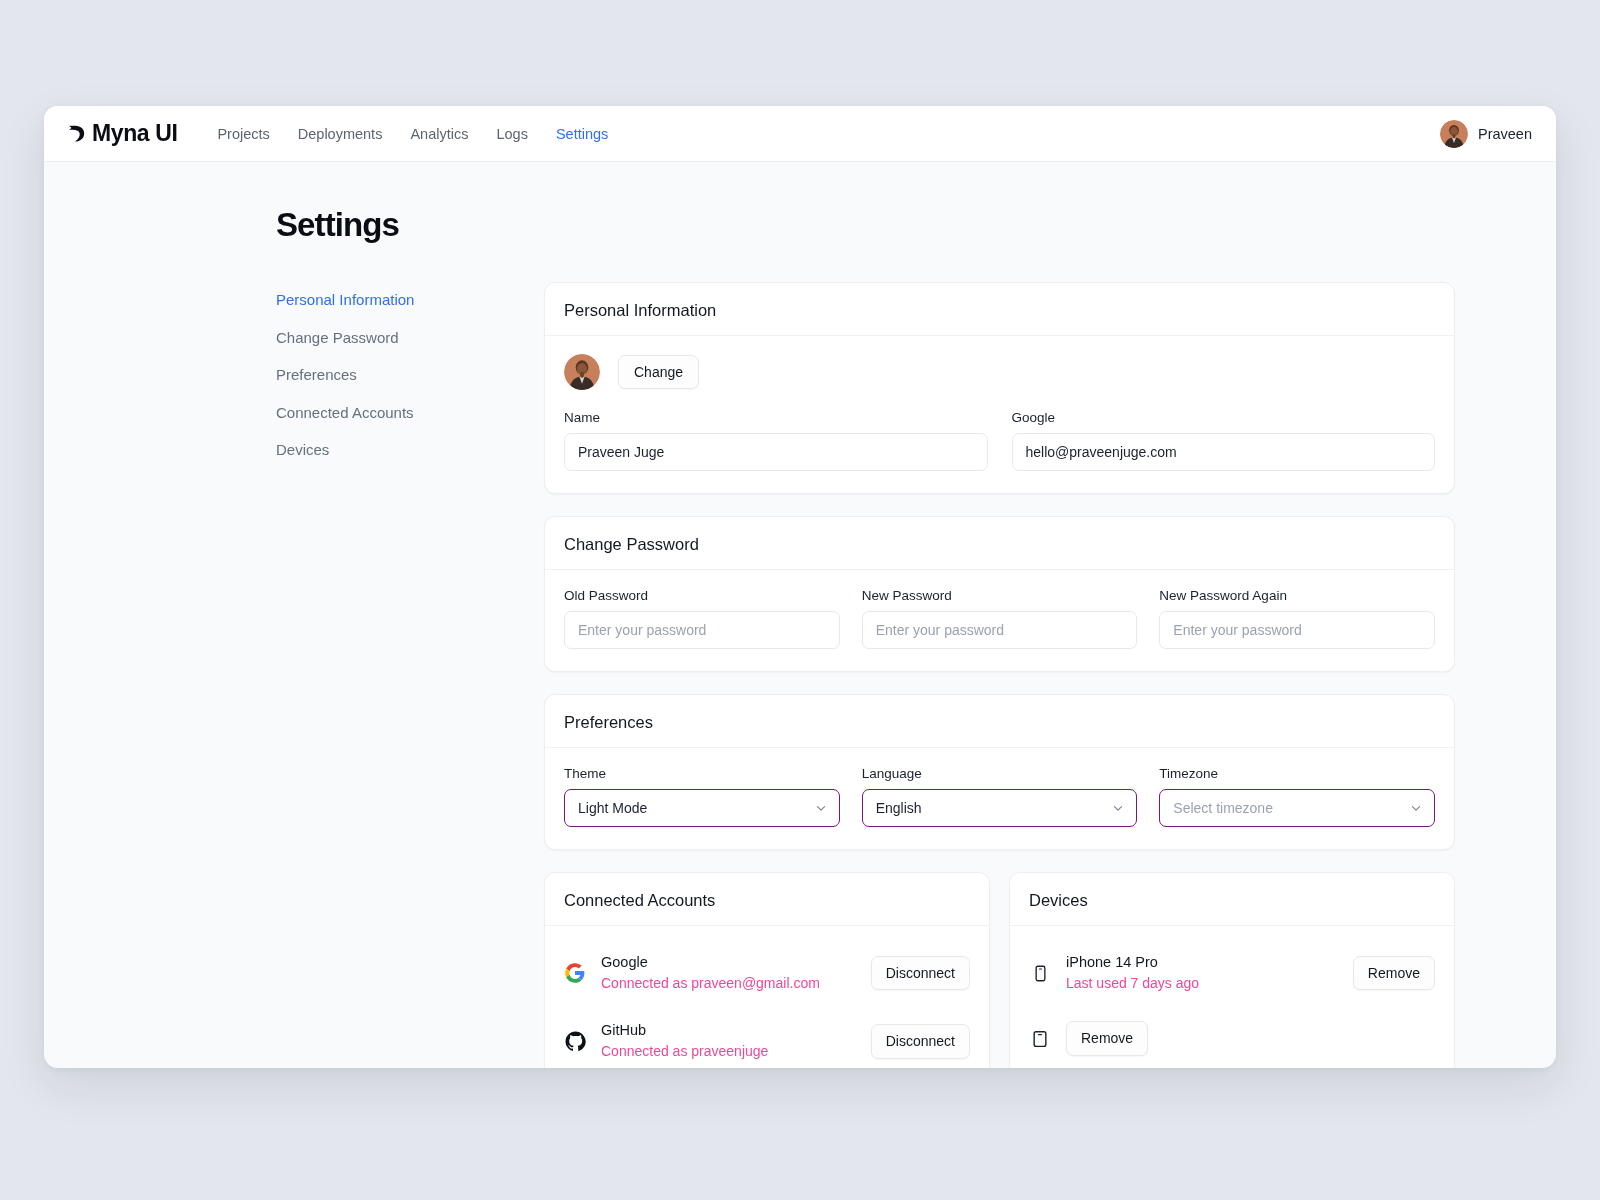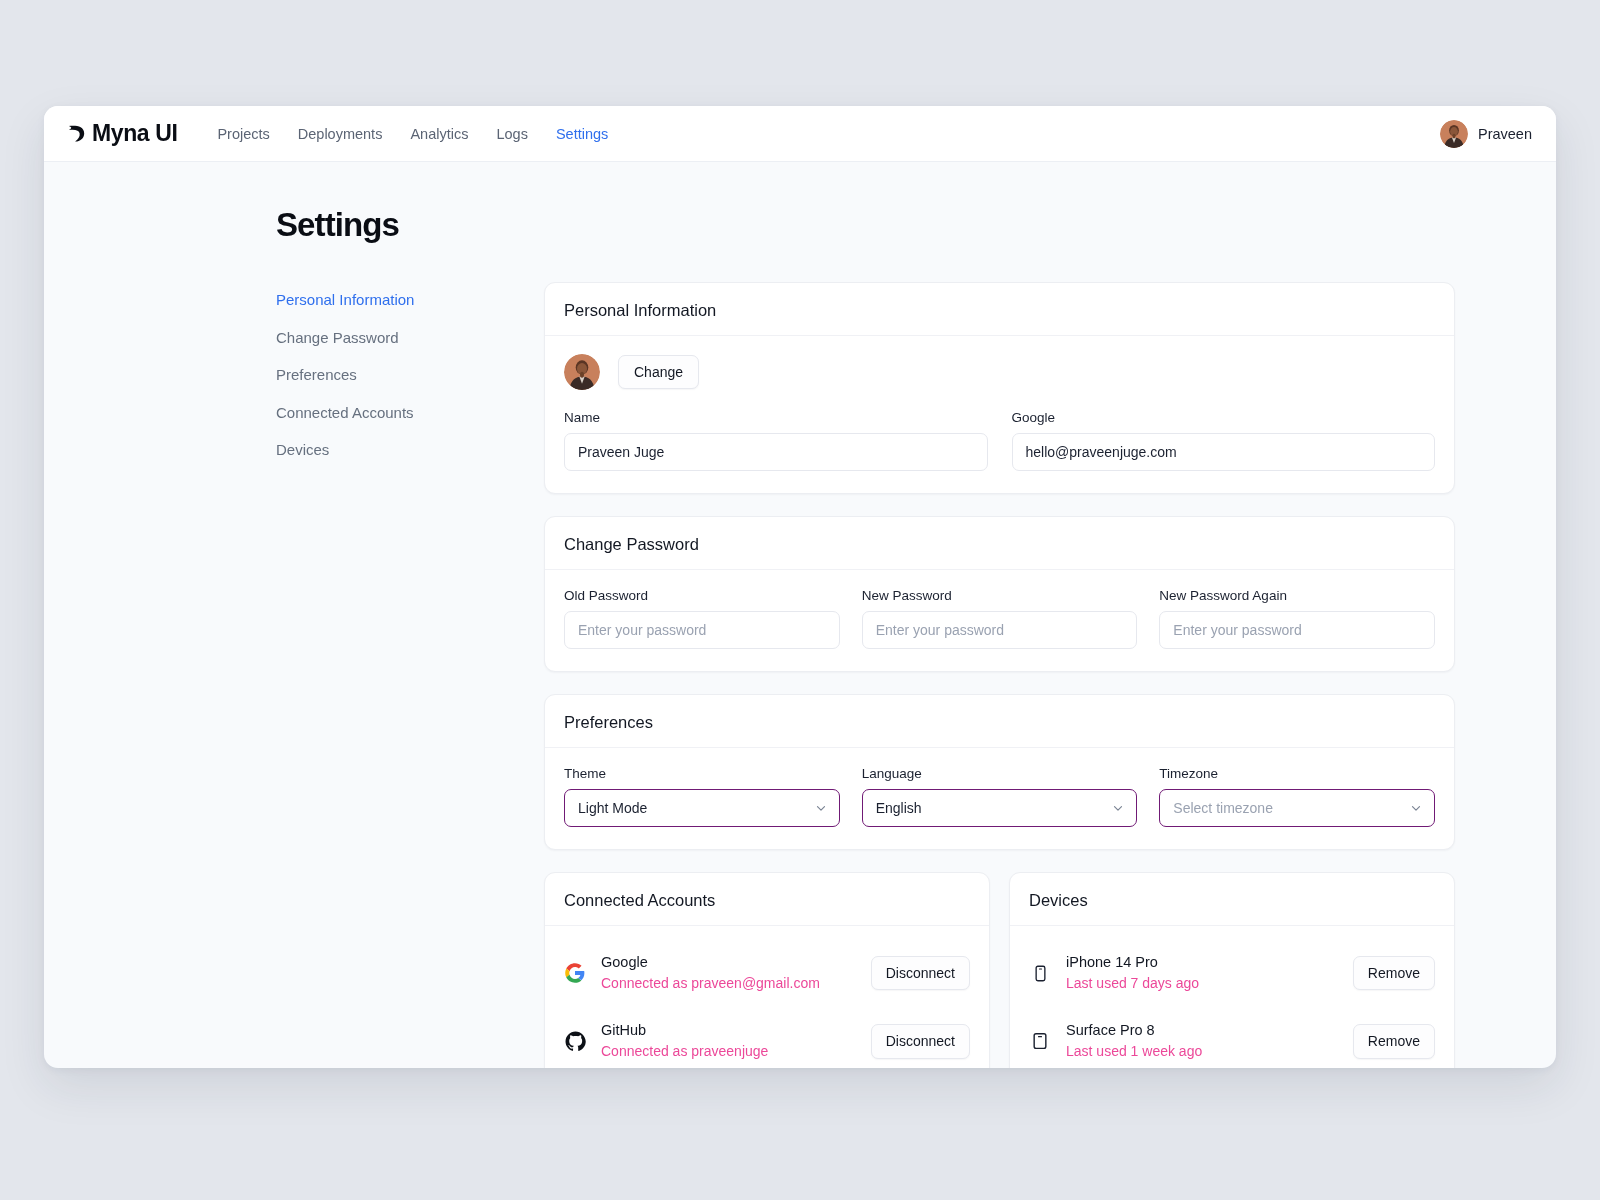--- a/index.html
+++ b/index.html
@@ -354,24 +354,20 @@
                     <button class="btn-sm">Remove</button>
                   </div>
 
                   <div class="list-row">
                     <div class="row-icon">
                       <svg width="20" height="20" viewBox="0 0 24 24" fill="none">
                         <rect x="5" y="3.2" width="14" height="17.6" rx="2.2" stroke="#1b2130" stroke-width="1.7"></rect>
                         <rect x="9.5" y="6" width="5" height="1.5" rx="0.75" fill="#1b2130"></rect>
                       </svg>
                     </div>
-                    <div class="row-text">
-                      <div class="row-title">Surface Pro 8</div>
-                      <div class="row-sub">Last used 1 week ago</div>
-                    </div>
                     <button class="btn-sm">Remove</button>
                   </div>
 
                 </div>
               </div>
 
             </div>
 
           </div>
         </div>

